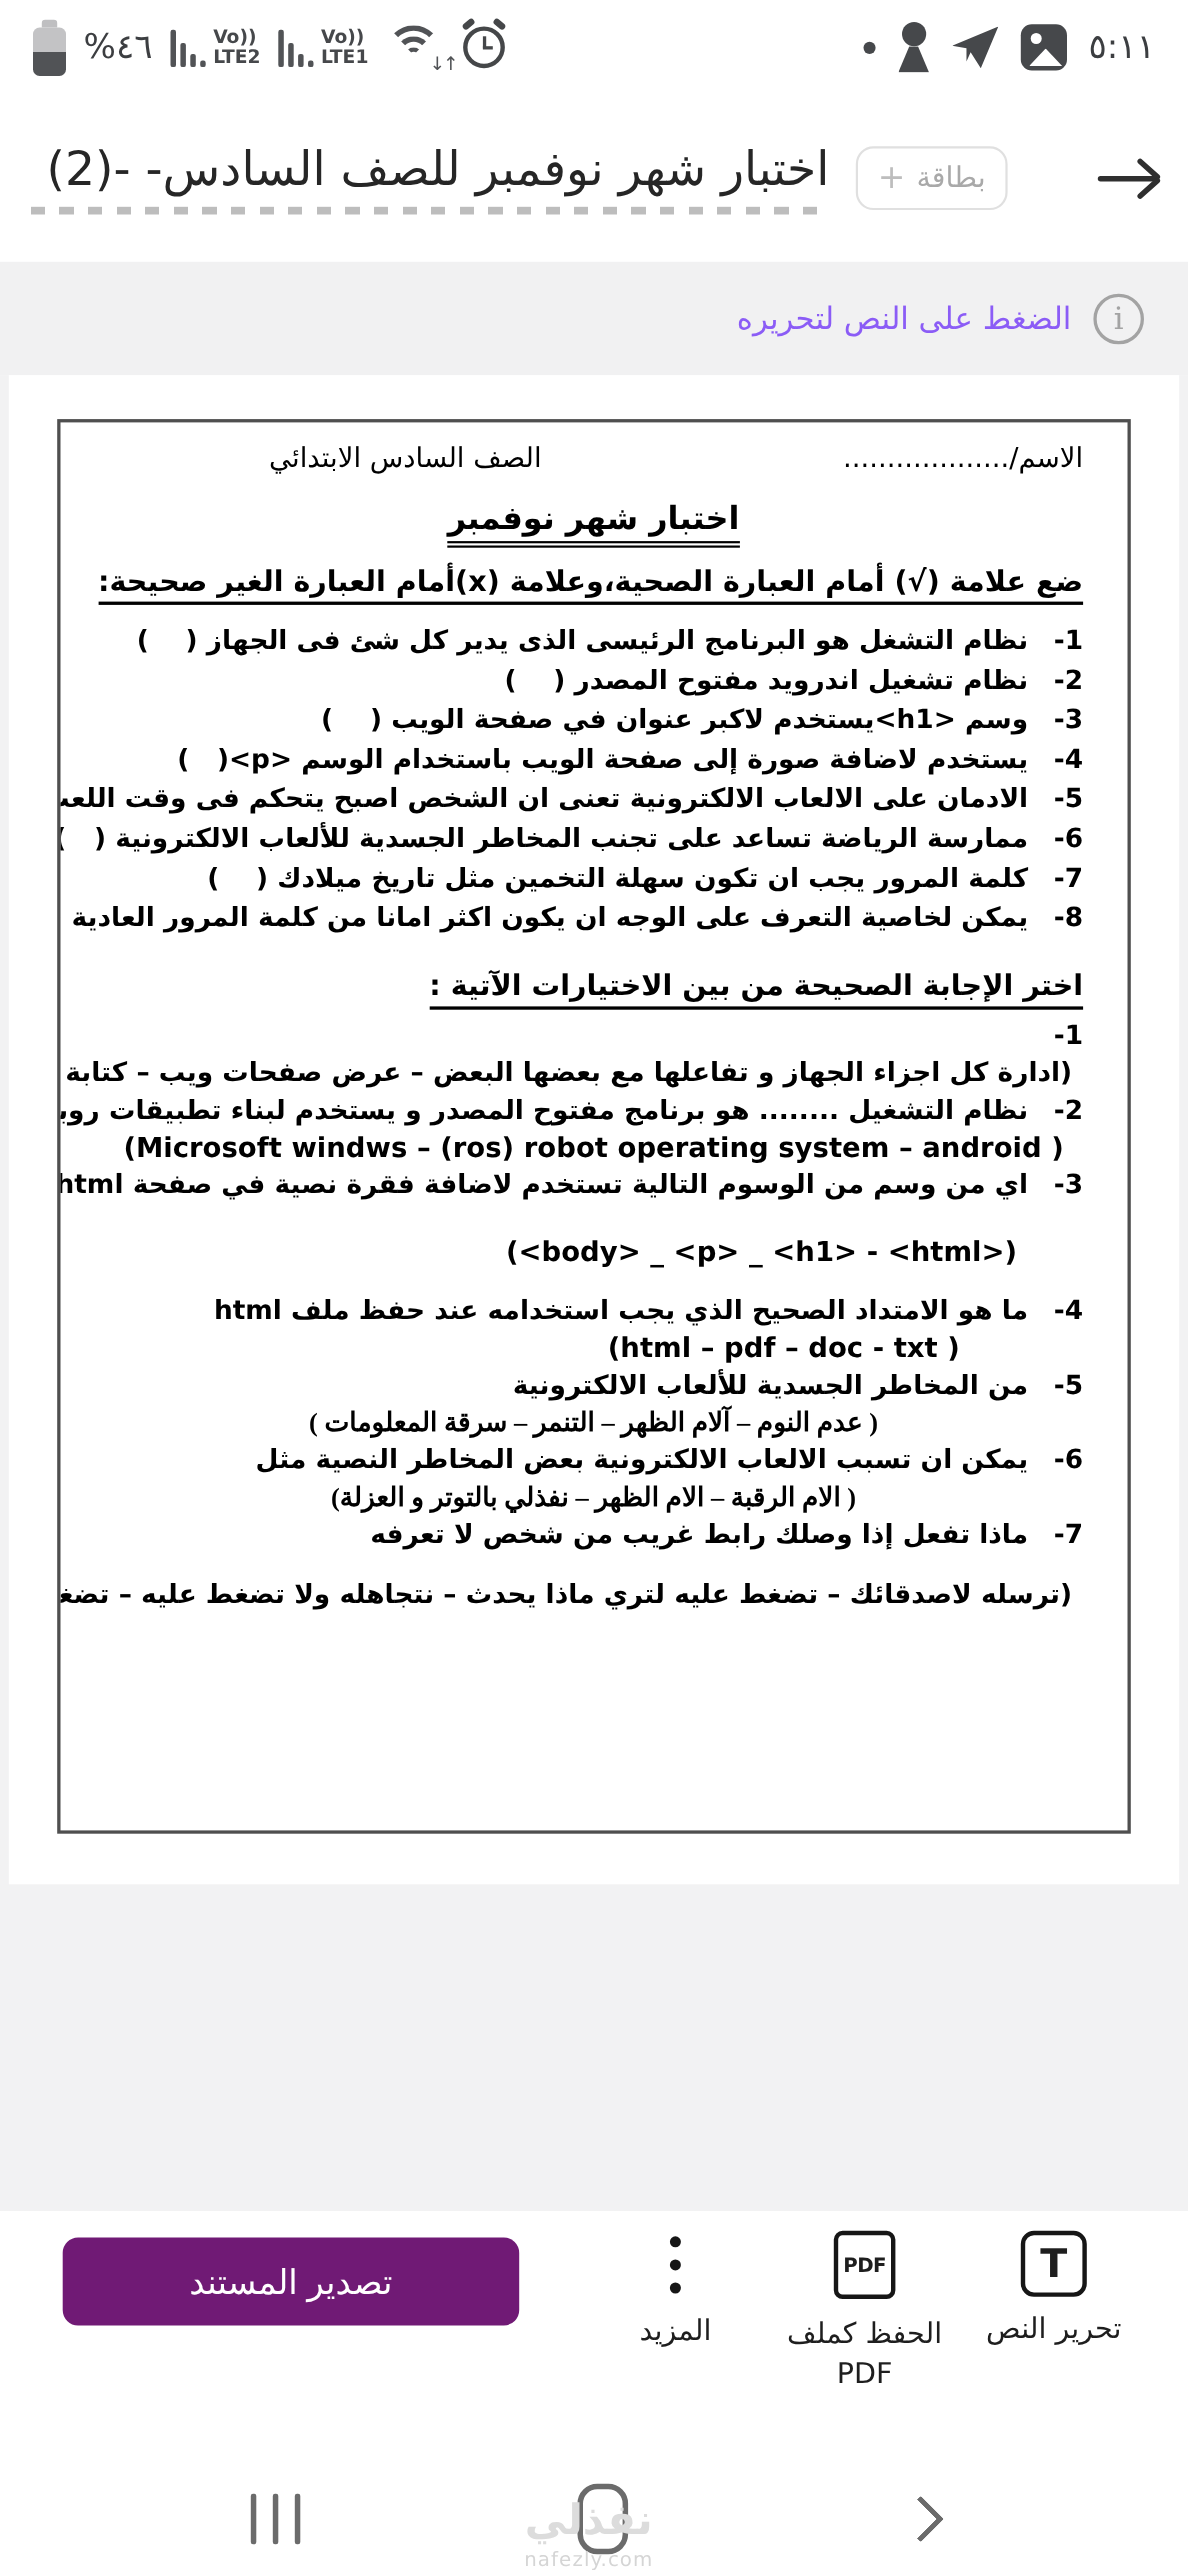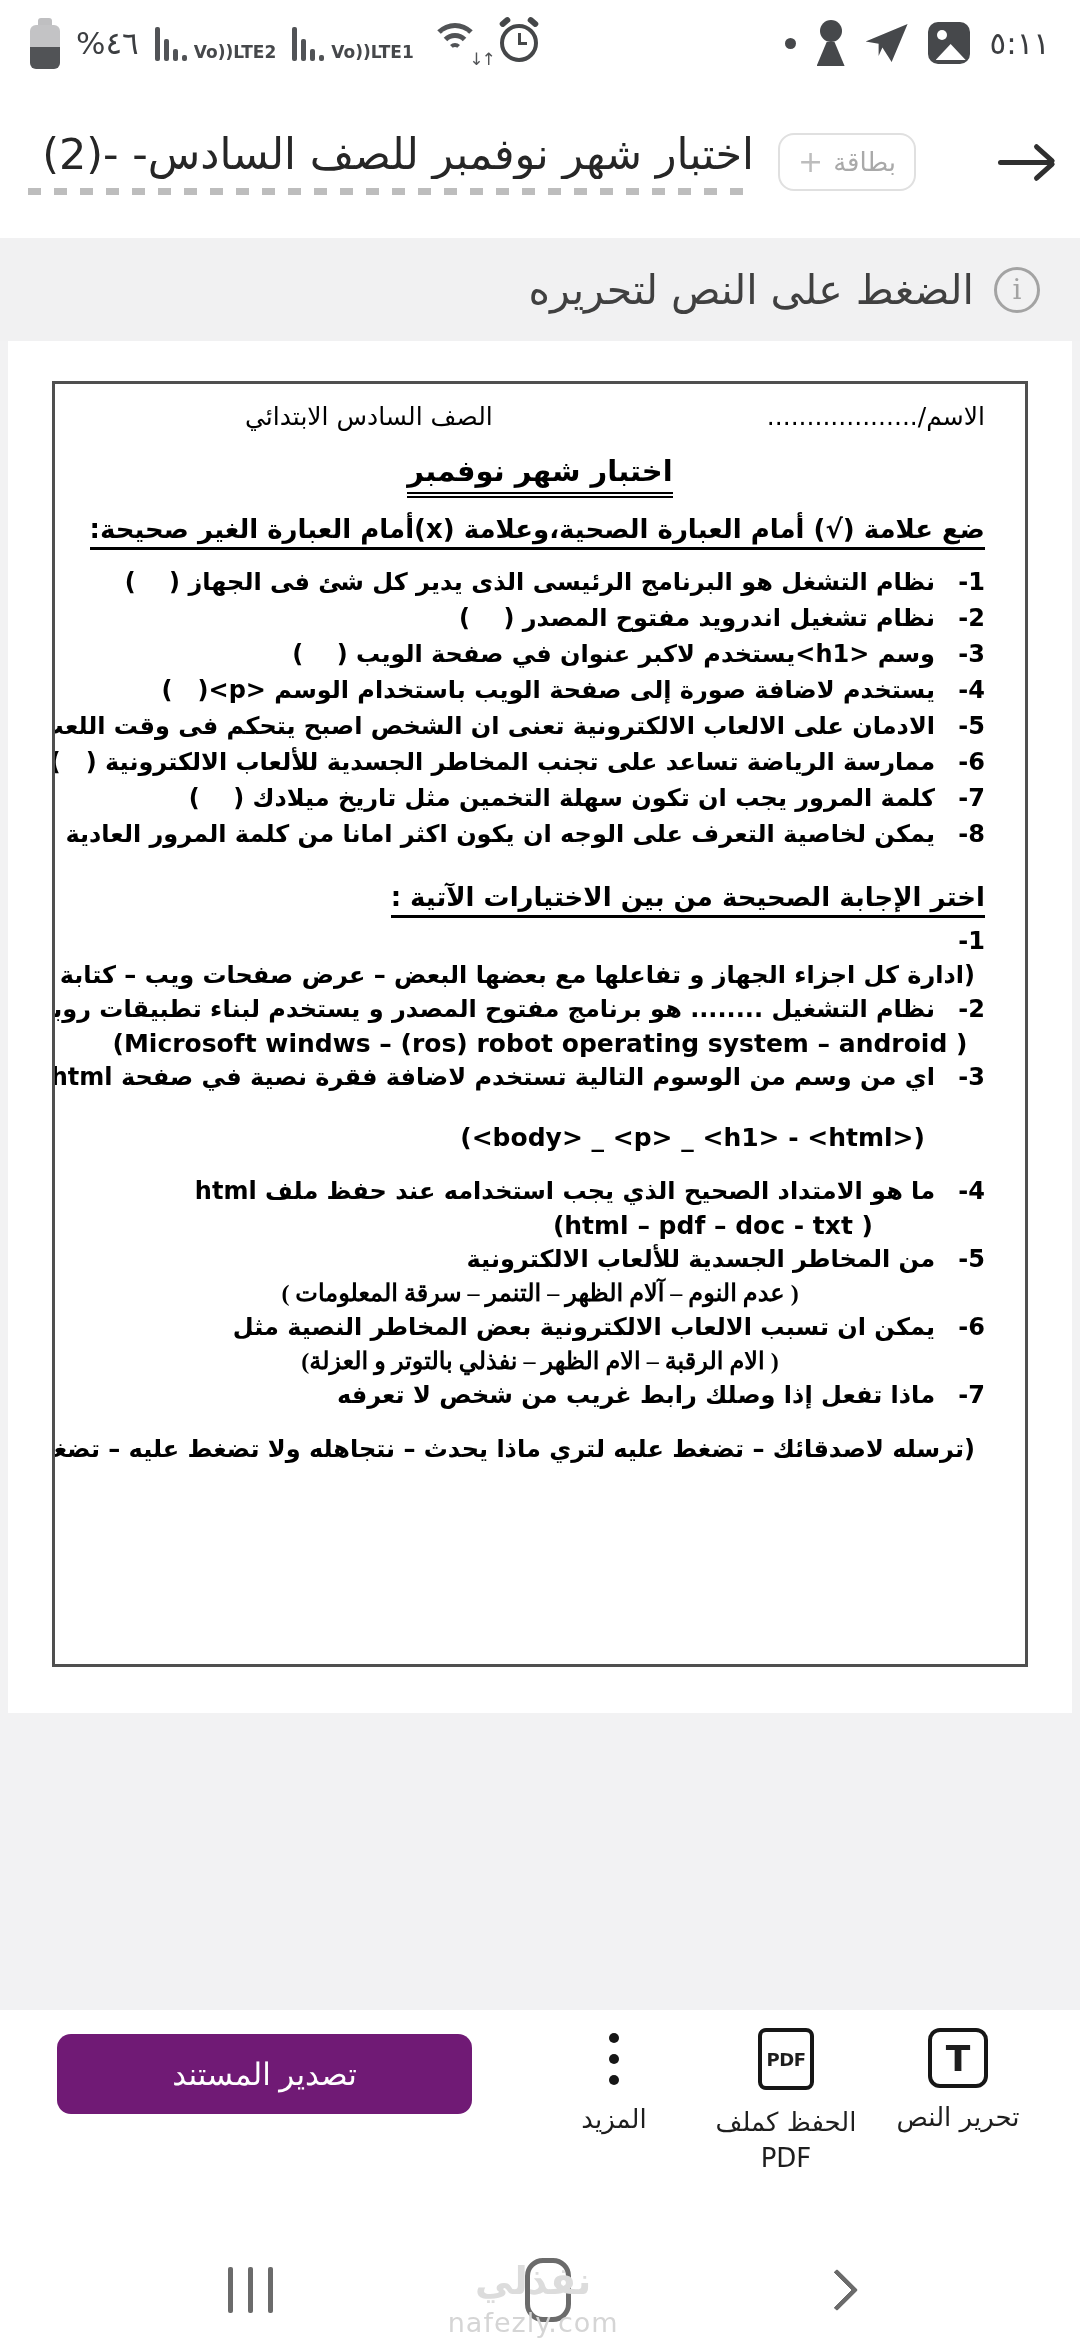--- a/index.html
+++ b/index.html
@@ -10,21 +10,21 @@
   .statusbar{height:86px;display:flex;justify-content:space-between;align-items:center;padding:0 30px;direction:ltr;}
   .sb-left{display:flex;align-items:center;gap:16px;}
   .batt{display:flex;flex-direction:column;align-items:center;}
   .batt .cap{width:14px;height:7px;background:#bfbfc1;border-radius:3px 3px 0 0;}
   .batt .bodyb{width:30px;height:44px;border-radius:6px;background:linear-gradient(to bottom,#c3c3c5 50%,#515356 50%);}
   .pct{font-size:31px;color:#3c3e41;}
   .sig{display:flex;align-items:flex-end;gap:7px;}
   .bars{display:flex;align-items:flex-end;gap:4px;height:36px;}
   .bars i{display:block;width:5px;background:#515356;border-radius:2px;}
   .bars .b1{height:34px;}.bars .b2{height:22px;}.bars .b3{height:12px;}.bars .b4{height:6px;}
-  .sig-txt{display:flex;flex-direction:row;line-height:18px;font-size:17px;font-weight:bold;color:#46484b;}
+  .sig-txt{display:flex;flex-direction:column;line-height:18px;font-size:17px;font-weight:bold;color:#46484b;}
   .wifi{position:relative;width:50px;height:40px;}
   .wifi span{position:absolute;border:5px solid transparent;border-top-color:#515356;border-radius:50%;box-sizing:border-box;}
   .wifi .a1{left:0;top:0;width:50px;height:50px;}
   .wifi .a2{left:9px;top:10px;width:32px;height:32px;}
   .wifi .a3{left:18px;top:20px;width:14px;height:14px;border-width:4px;}
   .wifi .arrows{position:absolute;border:none;right:-14px;bottom:-6px;font-size:17px;color:#515356;letter-spacing:-2px;border-radius:0;}
   .alarm{position:relative;width:38px;height:38px;border:4px solid #454749;border-radius:50%;box-sizing:border-box;margin-left:4px;}
   .alarm::before{content:"";position:absolute;left:14px;top:5px;width:3px;height:11px;background:#454749;}
   .alarm::after{content:"";position:absolute;left:14px;top:14px;width:9px;height:3px;background:#454749;}
   .alarm .bl,.alarm .br{position:absolute;width:12px;height:6px;background:#454749;border-radius:3px;top:-9px;}
@@ -50,21 +50,21 @@
   .chip{display:flex;direction:rtl;align-items:center;gap:10px;border:2px solid #e0e0e0;border-radius:16px;padding:12px 18px;background:#fff;flex-shrink:0;}
   .chip .lbl{font-size:26px;color:#a9a9a9;}
   .chip .plus{font-size:30px;color:#bdbdbd;line-height:22px;}
   .hdr-title-wrap{flex:1;position:relative;padding-bottom:16px;min-width:0;}
   .hdr-title-wrap::after{content:"";position:absolute;left:0;right:0;bottom:0;height:7px;background:repeating-linear-gradient(to right,#bdbdbd 0 13px,transparent 13px 26px);}
   .hdr-title{font-size:43px;color:#262626;white-space:nowrap;overflow:hidden;}
 
   
   .infoband{height:103px;background:#f1f1f2;display:flex;direction:rtl;align-items:center;gap:20px;padding:0 40px;}
   .info-ic{width:46px;height:46px;border:3px solid #a3a3a3;border-radius:50%;display:flex;align-items:center;justify-content:center;font-size:28px;color:#a3a3a3;font-family:"DejaVu Serif",serif;flex-shrink:0;box-sizing:border-box;}
-  .info-txt{font-size:41px;color:#404040;}
+  .info-txt{font-size:28px;color:#8b5cf6;}
 
   
   .doc-bg{background:#f2f2f3;height:1669px;padding:0 8px;box-sizing:border-box;}
   .card{background:#fff;height:1372px;padding:40px 44px 0;box-sizing:border-box;}
   .page{border:3px solid #4f4f4f;height:1286px;box-sizing:border-box;padding:18px 40px 0;direction:rtl;color:#000;overflow:hidden;}
   .row-top{display:flex;justify-content:space-between;align-items:baseline;font-size:25px;padding-left:150px;height:36px;}
   .doc-title{text-align:center;margin-top:16px;height:44px;}
   .doc-title span{font-size:29px;font-weight:bold;border-bottom:6px double #000;padding-bottom:4px;}
   .sec-head{margin-top:16px;font-size:26px;font-weight:bold;height:40px;white-space:nowrap;}
   .sec-head span{border-bottom:3px solid #000;padding-bottom:3px;}
@@ -95,21 +95,21 @@
   .export-btn{width:415px;height:80px;margin-right:56px;margin-top:6px;background:#701a75;border-radius:14px;display:flex;align-items:center;justify-content:center;color:#fff;font-size:31px;border:none;}
 
   
   .navbar{position:relative;height:100px;background:#fff;display:flex;align-items:center;justify-content:space-between;padding:0 228px;box-sizing:border-box;}
   .recents{display:flex;gap:15px;}
   .recents i{width:5px;height:46px;background:#6b6b6b;border-radius:2px;}
   .homepill{width:46px;height:64px;border:5px solid #6b6b6b;border-radius:18px;box-sizing:border-box;}
   .chev{width:30px;height:30px;border-top:5px solid #6b6b6b;border-right:5px solid #6b6b6b;transform:rotate(45deg);border-radius:2px;box-sizing:border-box;}
   .watermark{position:absolute;left:50%;bottom:2px;transform:translateX(-54%);text-align:center;pointer-events:none;}
   .wm-ar{font-size:38px;font-weight:bold;line-height:52px;color:#dcdcdc;}
-  .wm-dom{font-size:27px;color:#d5d5d5;letter-spacing:1px;}
+  .wm-dom{font-size:18px;color:#d5d5d5;letter-spacing:1px;}
 </style>
 </head>
 <body>
 
 <div class="phone">
 
   <div class="statusbar">
     <div class="sb-left">
       <div class="batt">
           <div class="cap"></div>

